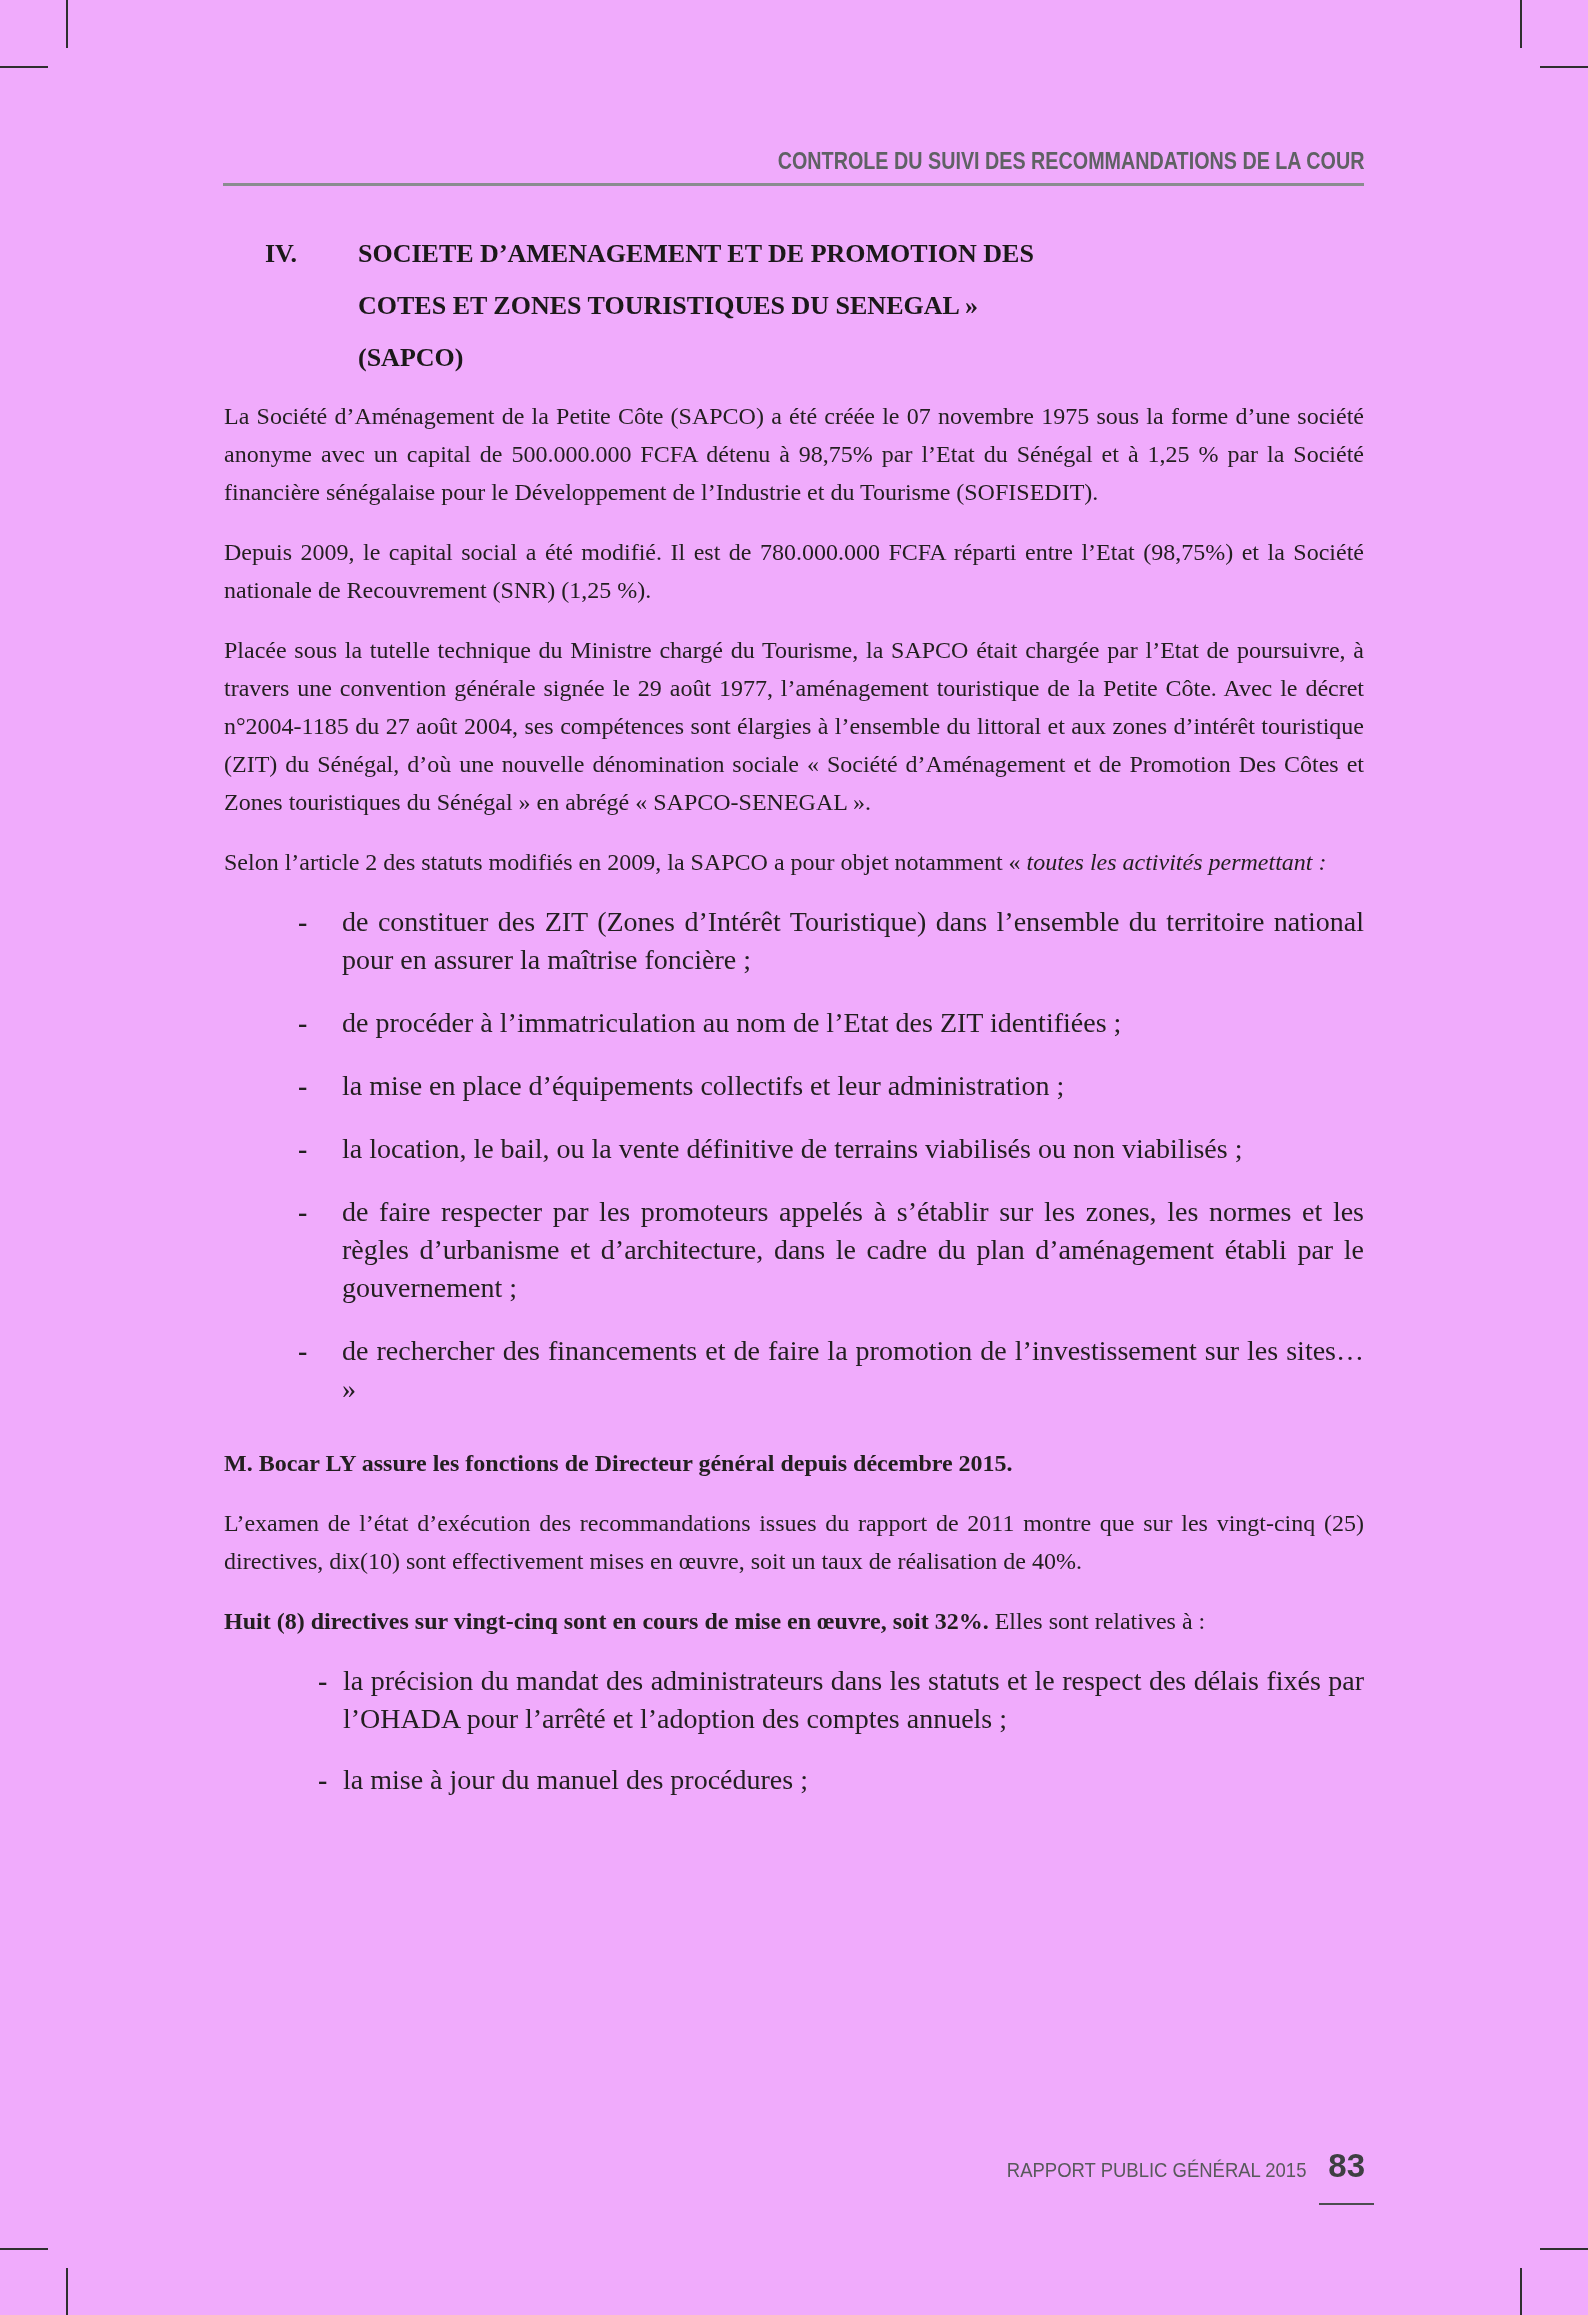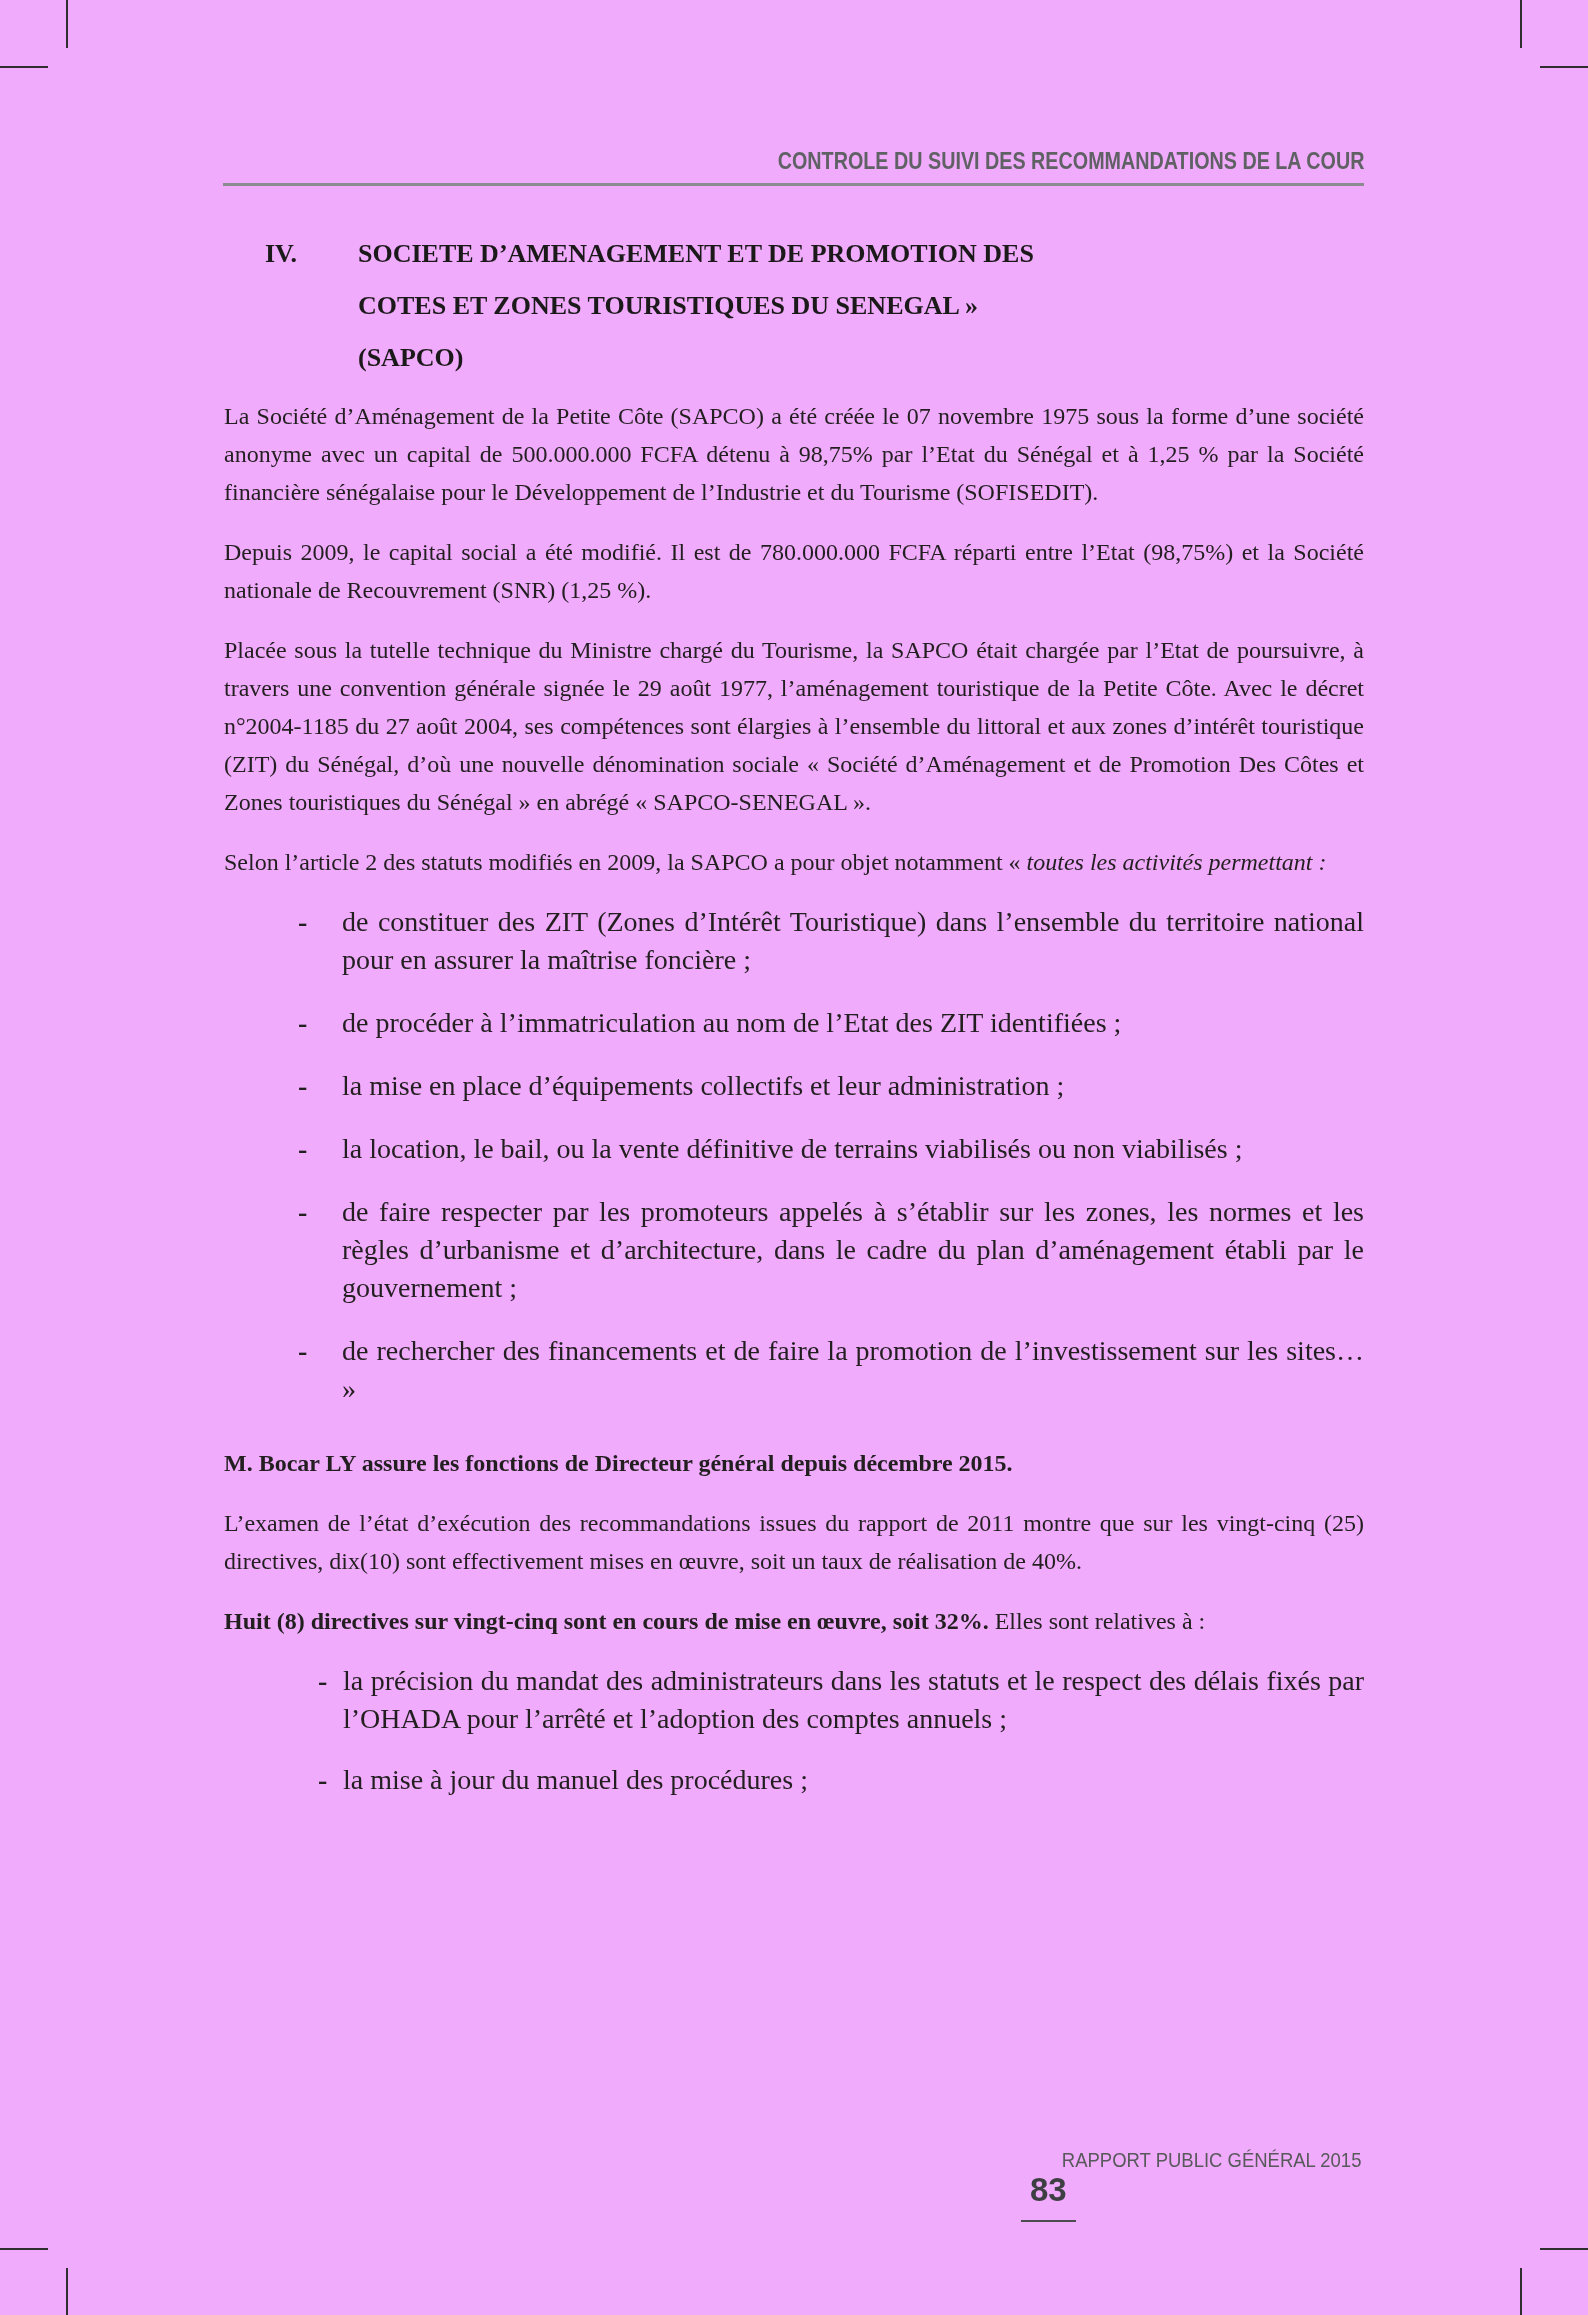--- a/index.html
+++ b/index.html
@@ -70,30 +70,29 @@
   ul.objectives li:last-child { margin-bottom:0; }
   ul.directives li { padding-left:119px; margin-bottom:23.5px; }
   ul.directives li::before { left:94px; }
   ul.directives li:last-child { margin-bottom:0; }
 
   
   .footer {
     position:absolute; top:2148px; right:214px;
     display:flex; align-items:baseline;
     font-family:"Liberation Sans",sans-serif;
-    flex-direction:column;
   }
   .footer-label {
     font-size:21px; color:#58595b; white-space:nowrap;
     margin-right:12.7px;
     transform:scaleX(0.88); transform-origin:100% 50%;
   }
   .page-number {
     font-size:33px; line-height:36px; font-weight:bold; color:#3e3f42;
-    padding:0 9px 12px 9px;
+    padding:0 9px 19px 9px;
     border-bottom:2.7px solid #4c4d4f;
   }
 </style>
 </head>
 <body>
 
 <div class="page">
 
   <div class="crop tl-v"></div>
   <div class="crop tl-h"></div>

